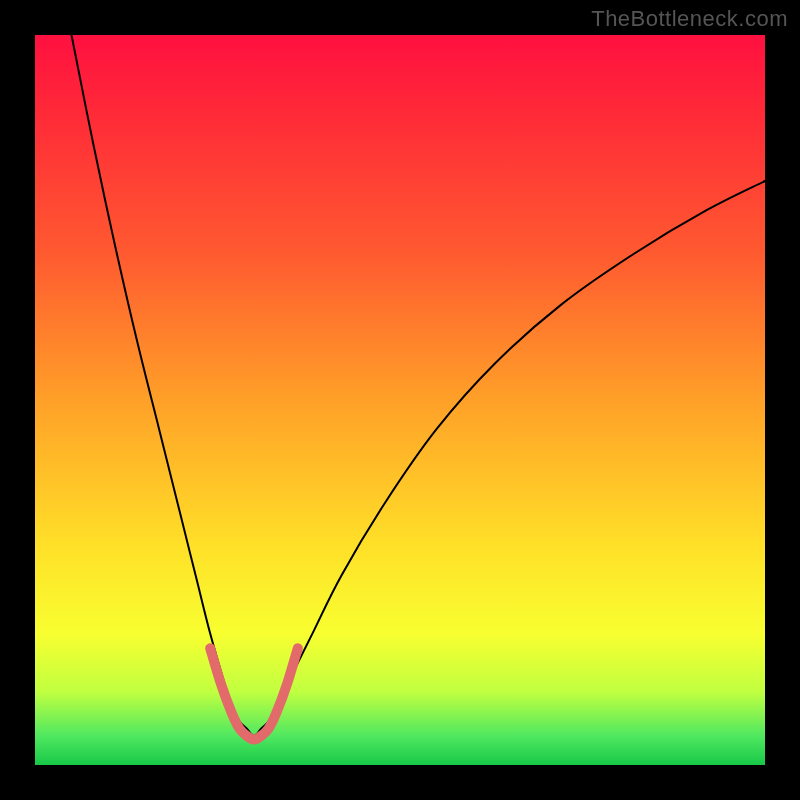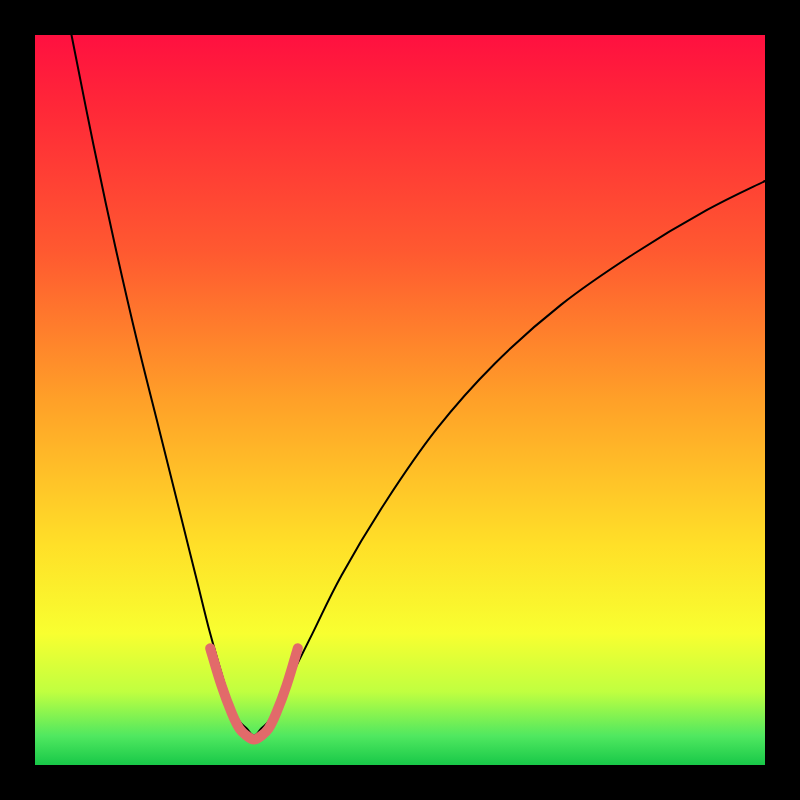--- a/index.html
+++ b/index.html
@@ -55,20 +55,21 @@
     top: 0;
     width: 730px;
     height: 730px;
     overflow: visible;
   }
 </style>
 </head>
 <body>
 
 <div class="frame">
+  <div class="watermark">TheBottleneck.com</div>
 
   <div class="plot-area">
     <svg class="curves" viewBox="0 0 730 730" preserveAspectRatio="none">
       <path id="series-0" fill="none" stroke="#000000" stroke-width="2" stroke-linecap="round" stroke-linejoin="round" d="M 36.5 0.0 C 40.4 19.7, 50.5 71.4, 58.4 109.5 C 66.3 147.6, 72.4 176.2, 80.3 211.7 C 88.2 247.2, 94.3 273.8, 102.2 306.6 C 110.1 339.4, 116.2 362.7, 124.1 394.2 C 132.0 425.7, 139.4 455.5, 146.0 481.8 C 152.6 508.1, 155.3 519.2, 160.6 540.2 C 165.9 561.2, 169.9 578.9, 175.2 598.6 C 180.5 618.3, 185.9 636.6, 189.8 649.7 C 193.7 662.8, 194.5 665.0, 197.1 671.6 C 199.7 678.2, 201.8 682.3, 204.4 686.2 C 207.0 690.1, 209.1 690.9, 211.7 693.5 C 214.3 696.1, 216.4 700.8, 219.0 700.8 C 221.6 700.8, 223.7 696.1, 226.3 693.5 C 228.9 690.9, 231.0 690.1, 233.6 686.2 C 236.2 682.3, 237.0 679.5, 240.9 671.6 C 244.8 663.7, 248.9 655.5, 255.5 642.4 C 262.1 629.3, 268.2 617.0, 277.4 598.6 C 286.6 580.2, 293.5 563.9, 306.6 540.2 C 319.7 516.5, 333.3 493.5, 350.4 467.2 C 367.5 440.9, 381.8 419.2, 401.5 394.2 C 421.2 369.2, 437.6 350.8, 459.9 328.5 C 482.2 306.2, 500.6 289.8, 525.6 270.1 C 550.6 250.4, 572.3 236.1, 598.6 219.0 C 624.9 201.9, 647.9 188.3, 671.6 175.2 C 695.3 162.1, 719.5 151.3, 730.0 146.0"></path>
       <path id="series-1" fill="none" stroke="#e26a6a" stroke-width="10" stroke-linecap="round" stroke-linejoin="round" d="M 175.2 613.2 C 177.2 619.8, 182.2 637.9, 186.2 649.7 C 190.1 661.5, 193.8 671.0, 197.1 678.9 C 200.4 686.8, 201.8 689.6, 204.4 693.5 C 207.0 697.4, 209.1 698.8, 211.7 700.8 C 214.3 702.8, 216.4 704.5, 219.0 704.5 C 221.6 704.5, 223.7 702.8, 226.3 700.8 C 228.9 698.8, 231.0 697.4, 233.6 693.5 C 236.2 689.6, 237.6 686.8, 240.9 678.9 C 244.2 671.0, 247.9 661.5, 251.8 649.7 C 255.8 637.9, 260.8 619.8, 262.8 613.2"></path>
     </svg>
   </div>
 </div>
 
 </body></html>

